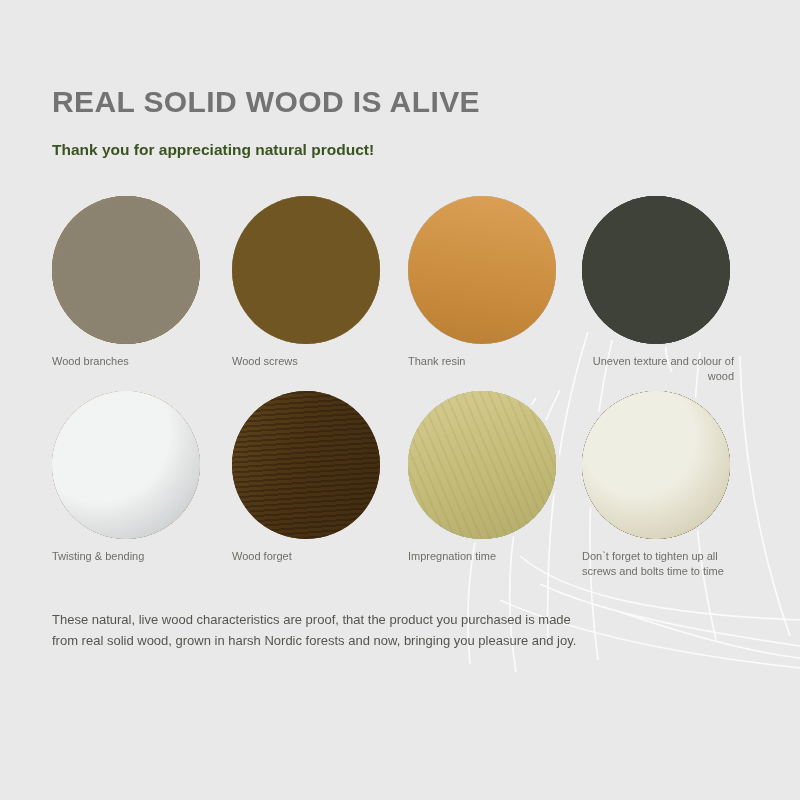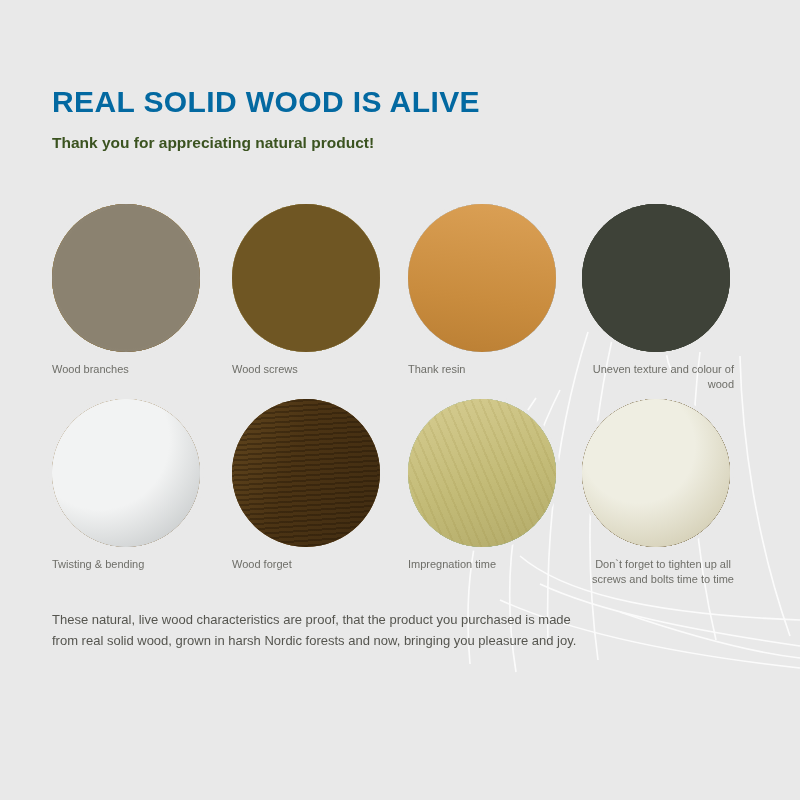--- a/index.html
+++ b/index.html
@@ -23,38 +23,38 @@
     width: 800px; height: 800px;
     pointer-events: none;
   }
 
   
   #header { position: absolute; left: 52px; top: 86px; }
   #title {
     font-size: 30px;
     font-weight: bold;
     letter-spacing: 0.4px;
-    color: #0369a1;
-    margin: 0 0 16px 0;
+    color: #737373;
+    margin: 0 0 23px 0;
     line-height: 1.05;
   }
   #subtitle {
     font-size: 15.5px;
     font-weight: bold;
     color: #3b5320;
     margin: 0;
     line-height: 1.1;
   }
 
   
   .row { position: absolute; left: 0; width: 800px; }
   #row1 { top: 196px; }
   #row2 { top: 391px; }
 
-  .cell { position: absolute; top: 8px; width: 180px; }
+  .cell { position: absolute; top: 0; width: 180px; }
   .cell.c0 { left: 52px; }
   .cell.c1 { left: 232px; }
   .cell.c2 { left: 408px; }
   .cell.c3 { left: 582px; }
 
   .photo {
     position: relative;
     width: 148px; height: 148px;
     border-radius: 50%;
     overflow: hidden;
@@ -64,21 +64,21 @@
   .photo .layer { position: absolute; left: -25%; top: -25%; width: 150%; height: 150%; }
 
   .caption {
     margin-top: 10px;
     font-size: 11px;
     color: #6e6e68;
     line-height: 1.35;
     width: 150px;
   }
   .caption.center { text-align: right; width: 152px; }
-  .caption.wide { width: 162px; text-align: center; }
+  .caption.wide { width: 162px; }
 
   
   #footer {
     position: absolute;
     left: 52px; top: 596px;
     width: 530px;
     font-size: 13px;
     line-height: 1.62;
     color: #55554f;
   }

